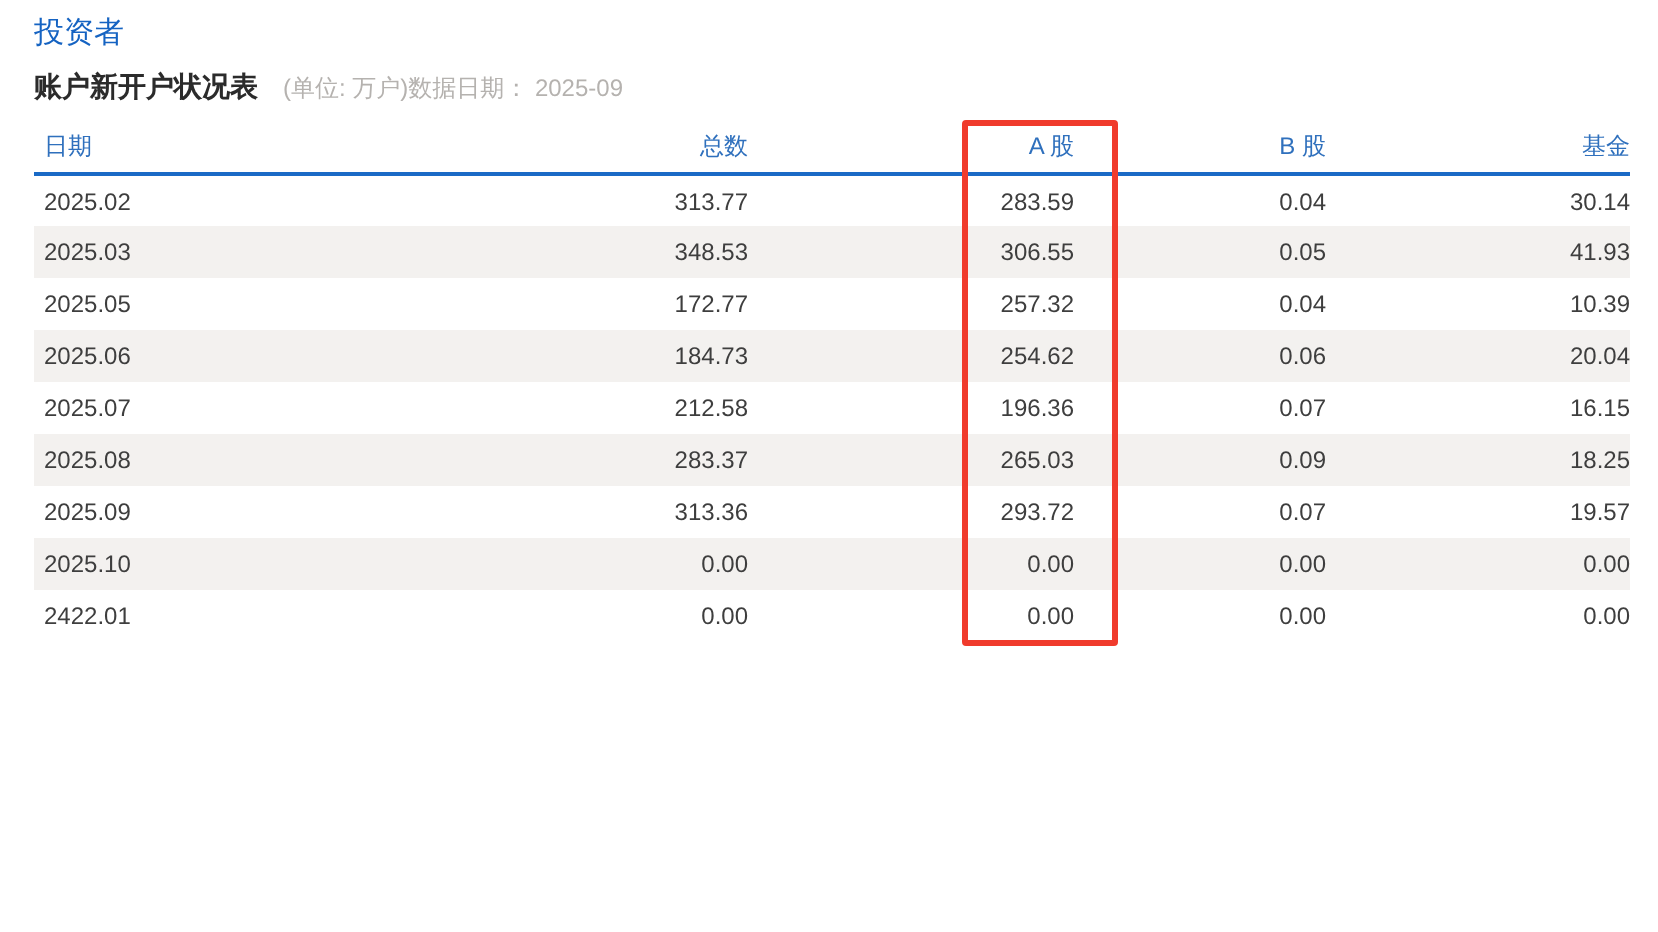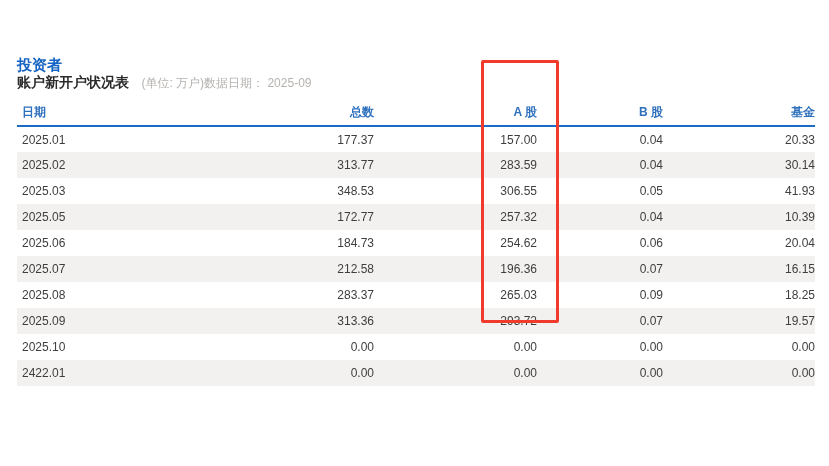--- a/index.html
+++ b/index.html
@@ -18,27 +18,27 @@
     width: 829px;
     height: 466px;
     position: relative;
     overflow: hidden;
     font-family: "Liberation Sans", "DejaVu Sans", sans-serif;
   }
   .page { padding: 9px 0 0 17px; }
 
   .section-title {
     font-size: 15px;
-    font-weight: bold;
+    font-weight: normal;
     color: var(--accent_blue);
     line-height: 16px;
-    margin-top: 48px;
   }
 
   .table-caption {
+    margin-top: 10px;
     line-height: 17px;
     white-space: nowrap;
   }
   .table-caption .caption-main {
     font-size: 14px;
     font-weight: bold;
     color: var(--title_dark);
   }
   .table-caption .caption-note {
     font-size: 12px;
@@ -54,21 +54,21 @@
   }
   table.data-table col.c1 { width: 181px; }
   table.data-table col.c2 { width: 176px; }
   table.data-table col.c3 { width: 163px; }
   table.data-table col.c4 { width: 126px; }
   table.data-table col.c5 { width: 152px; }
 
   table.data-table th {
     height: 26px;
     font-size: 12px;
-    font-weight: bold;
+    font-weight: normal;
     color: var(--header_blue);
     text-align: right;
     vertical-align: middle;
     padding: 0;
     border-bottom: 2px solid var(--underline_blue);
   }
   table.data-table td {
     height: 26px;
     font-size: 12px;
     color: var(--cell_text);
@@ -117,27 +117,20 @@
     <thead>
       <tr>
           <th class="left">日期</th>
           <th>总数</th>
           <th>A 股</th>
           <th>B 股</th>
           <th>基金</th>
         </tr>
     </thead>
     <tbody>
-        <tr>
-          <td class="left">2025.01</td>
-          <td>177.37</td>
-          <td>157.00</td>
-          <td>0.04</td>
-          <td>20.33</td>
-        </tr>
         <tr>
           <td class="left">2025.02</td>
           <td>313.77</td>
           <td>283.59</td>
           <td>0.04</td>
           <td>30.14</td>
         </tr>
         <tr>
           <td class="left">2025.03</td>
           <td>348.53</td>

